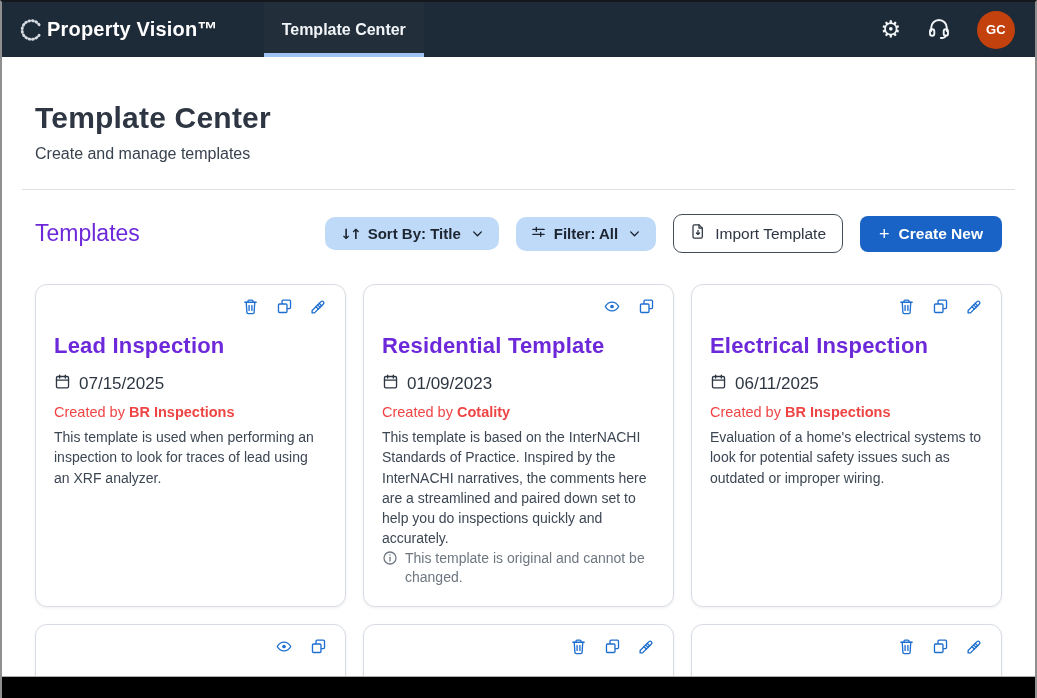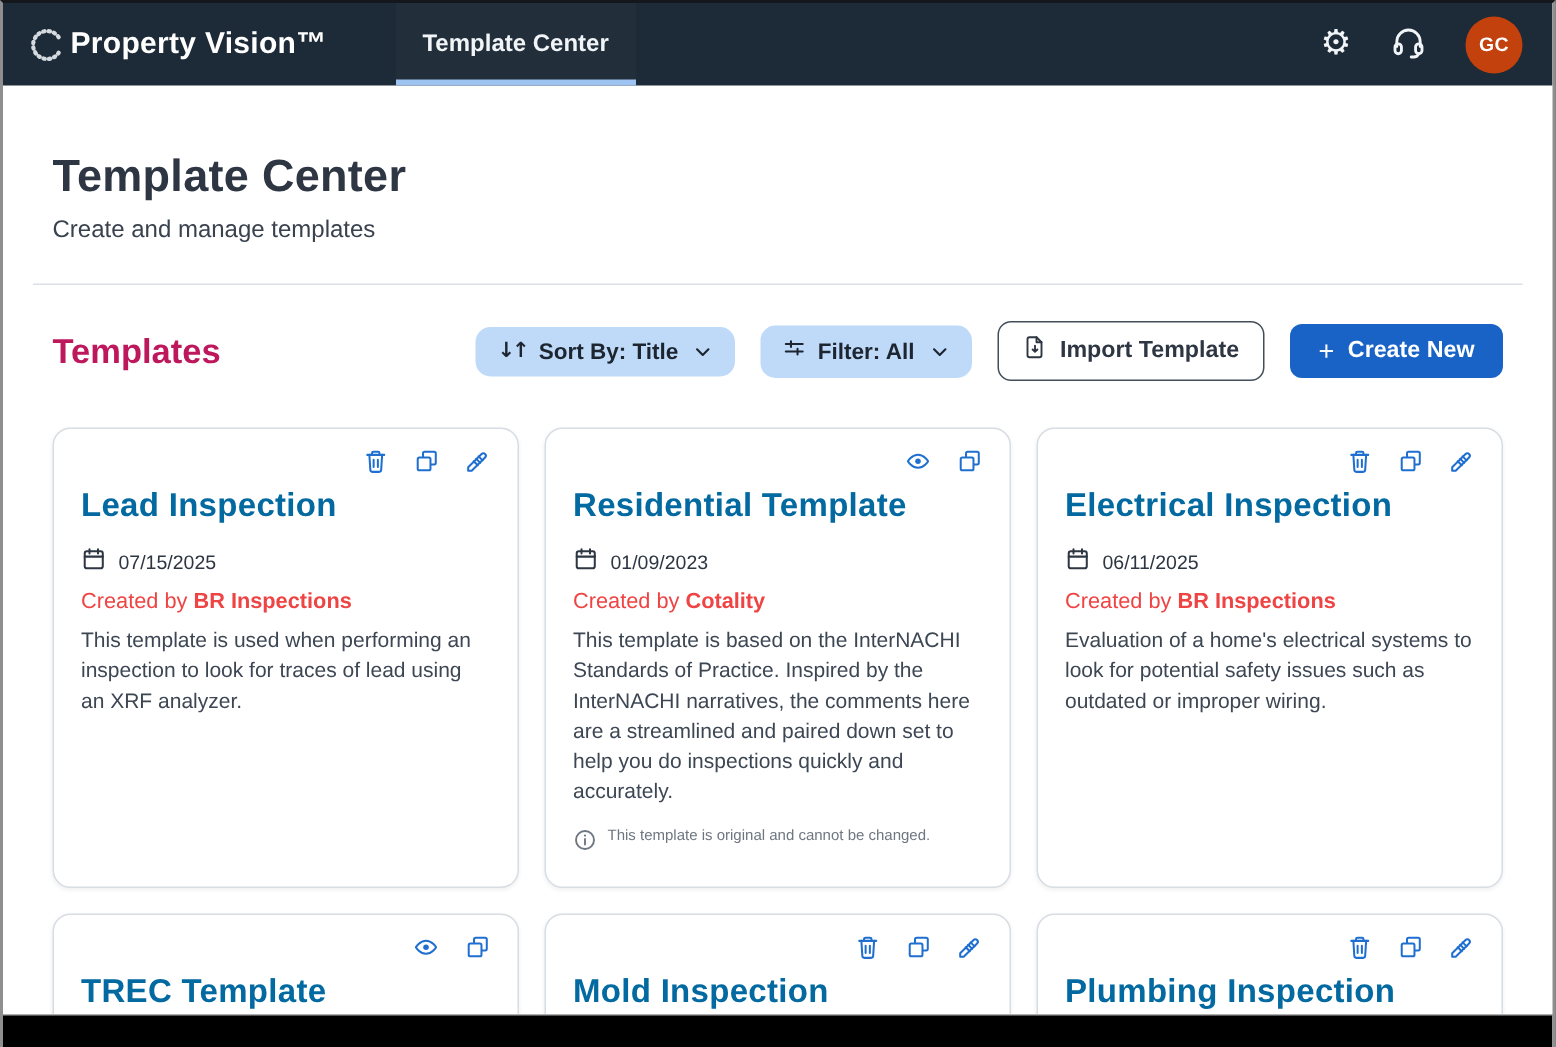--- a/index.html
+++ b/index.html
@@ -38,32 +38,32 @@
   }
 
   
   .page-head{ padding:44px 33px 0; }
   .page-title{ font-size:30px; font-weight:700; color:#2d3642; letter-spacing:.2px; }
   .page-subtitle{ margin-top:10px; font-size:16px; color:#39424e; }
   .divider{ border:none; border-top:1px solid #dcdfe3; margin:26px 20px 0; }
 
   
   .toolbar{ display:flex; align-items:center; padding:24px 33px 0; }
-  .section-title{ font-size:23px; font-weight:700; color:#be185d; }
+  .section-title{ font-size:23px; font-weight:400; color:#6d28d9; }
   .toolbar-controls{ margin-left:auto; display:flex; align-items:center; gap:17px; }
   .pill-btn{
     display:inline-flex; align-items:center; gap:8px; background:#bfd9f8; color:#1c2530;
     border:none; border-radius:10px; padding:8px 15px; font-size:15px; font-weight:600;
     font-family:inherit; cursor:pointer; white-space:nowrap;
   }
   .sort-glyph{ font-size:14px; letter-spacing:-2px; font-family:"DejaVu Sans", sans-serif; }
   .outline-btn{
     display:inline-flex; align-items:center; gap:9px; background:#fff; color:#2d3642;
     border:1.5px solid #434d59; border-radius:9px; padding:8px 16px; font-size:15.5px;
-    font-weight:700; font-family:inherit; cursor:pointer; white-space:nowrap;
+    font-weight:400; font-family:inherit; cursor:pointer; white-space:nowrap;
   }
   .primary-btn{
     display:inline-flex; align-items:center; gap:9px; background:#1a63c6; color:#fff;
     border:none; border-radius:8px; padding:9px 19px; font-size:15.5px; font-weight:700;
     font-family:inherit; cursor:pointer; white-space:nowrap;
   }
   .plus-glyph{ font-size:18px; font-weight:400; line-height:1; }
   .chev{ display:inline-flex; margin-left:2px; }
 
   
@@ -71,26 +71,26 @@
     margin-top:31px; padding:0 33px 40px;
     display:grid; grid-template-columns:repeat(3,1fr); gap:17px;
   }
   .card{
     background:#fff; border:1px solid #d8dde3; border-radius:12px;
     padding:13px 18px 18px; min-height:287px;
     box-shadow:0 1px 3px rgba(30,40,60,.07);
   }
   .card-actions{ display:flex; justify-content:flex-end; gap:17px; min-height:22px; }
   .icon-btn{ background:none; border:none; padding:0; color:#1f6fd0; cursor:pointer; display:inline-flex; }
-  .card-title{ margin-top:3px; font-size:22px; font-weight:600; color:#0369a1; letter-spacing:.2px; }
-  .card-date{ margin-top:14px; display:flex; align-items:center; gap:8px; font-size:13px; color:#2d3642; }
+  .card-title{ margin-top:13px; font-size:22px; font-weight:600; color:#6d28d9; letter-spacing:.2px; }
+  .card-date{ margin-top:14px; display:flex; align-items:center; gap:8px; font-size:17px; color:#2d3642; }
   .card-created{ margin-top:9px; font-size:14.5px; color:#ef4444; }
   .created-author{ font-weight:700; }
   .card-desc{ margin-top:7px; font-size:14px; line-height:1.45; color:#3d4754; }
-  .card-note{ margin-top:13px; display:flex; gap:7px; font-size:10px; line-height:1.4; color:#6e7781; }
+  .card-note{ display:flex; gap:7px; font-size:14px; line-height:1.4; color:#6e7781; }
   .card-note svg{ flex:none; margin-top:1px; }
 
   
   .bottom-edge{
     position:absolute; left:0; right:0; bottom:0; height:22px;
     background:#000; border-top:1px solid #aeaeae; z-index:20;
   }
 </style>
 </head>
 <body>

